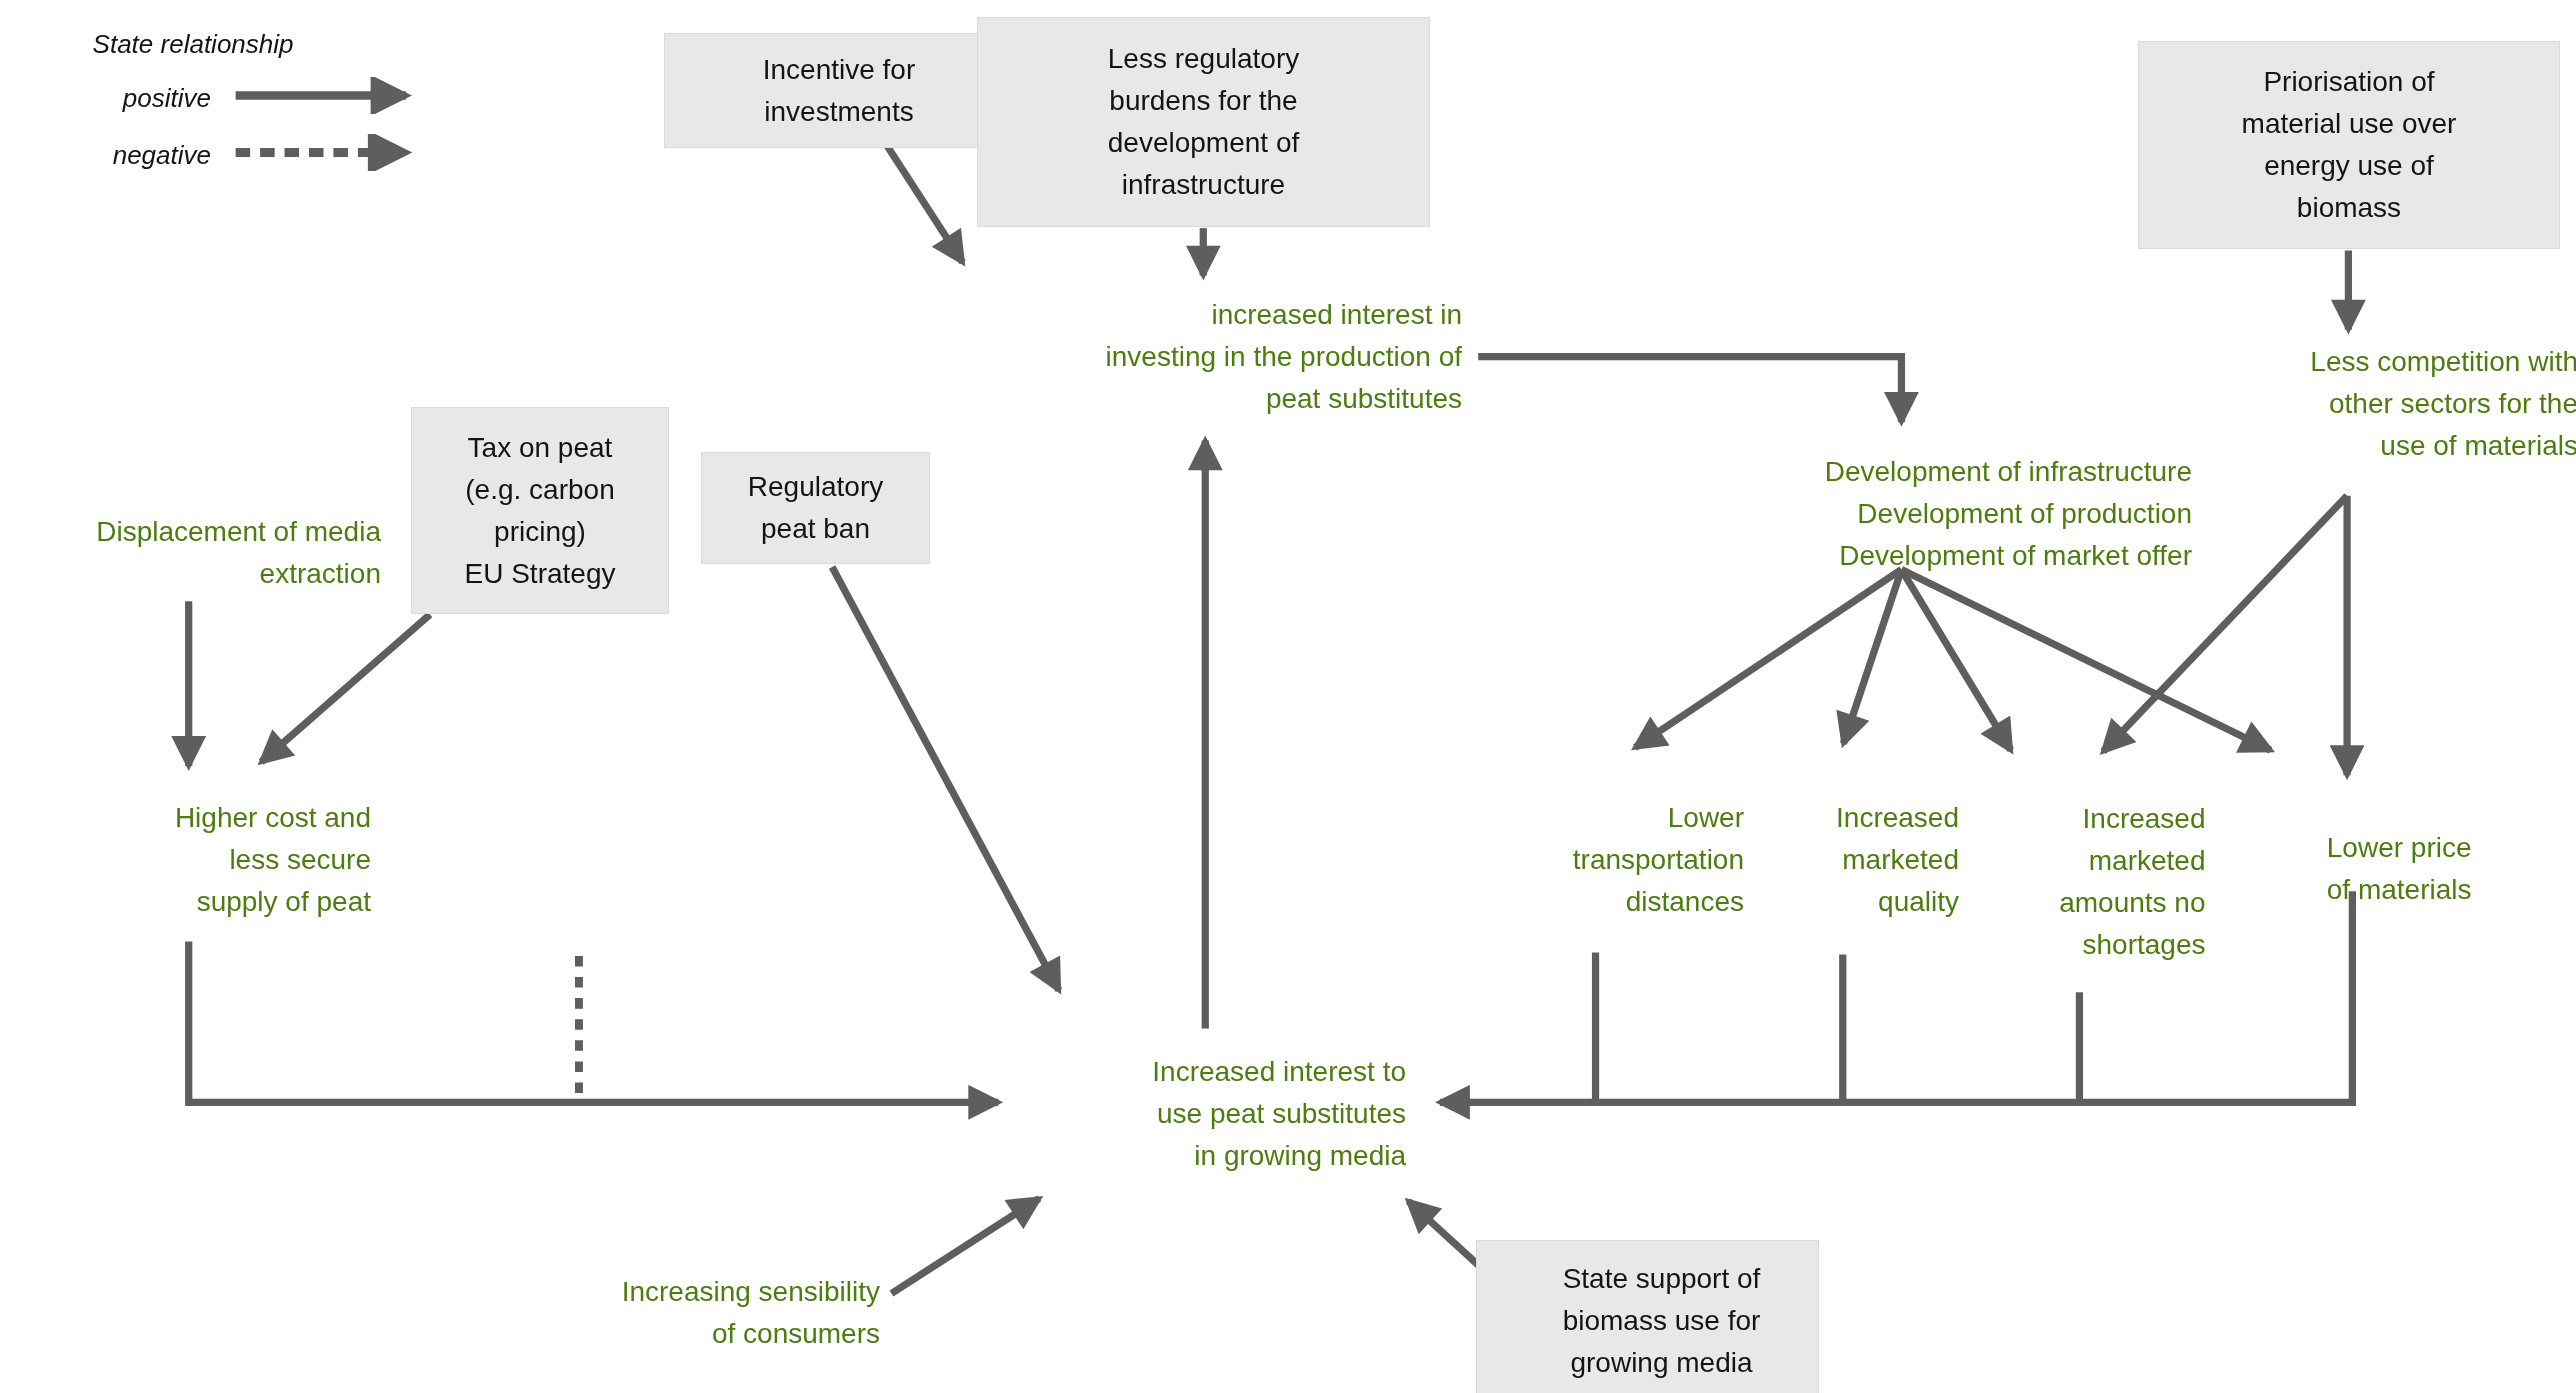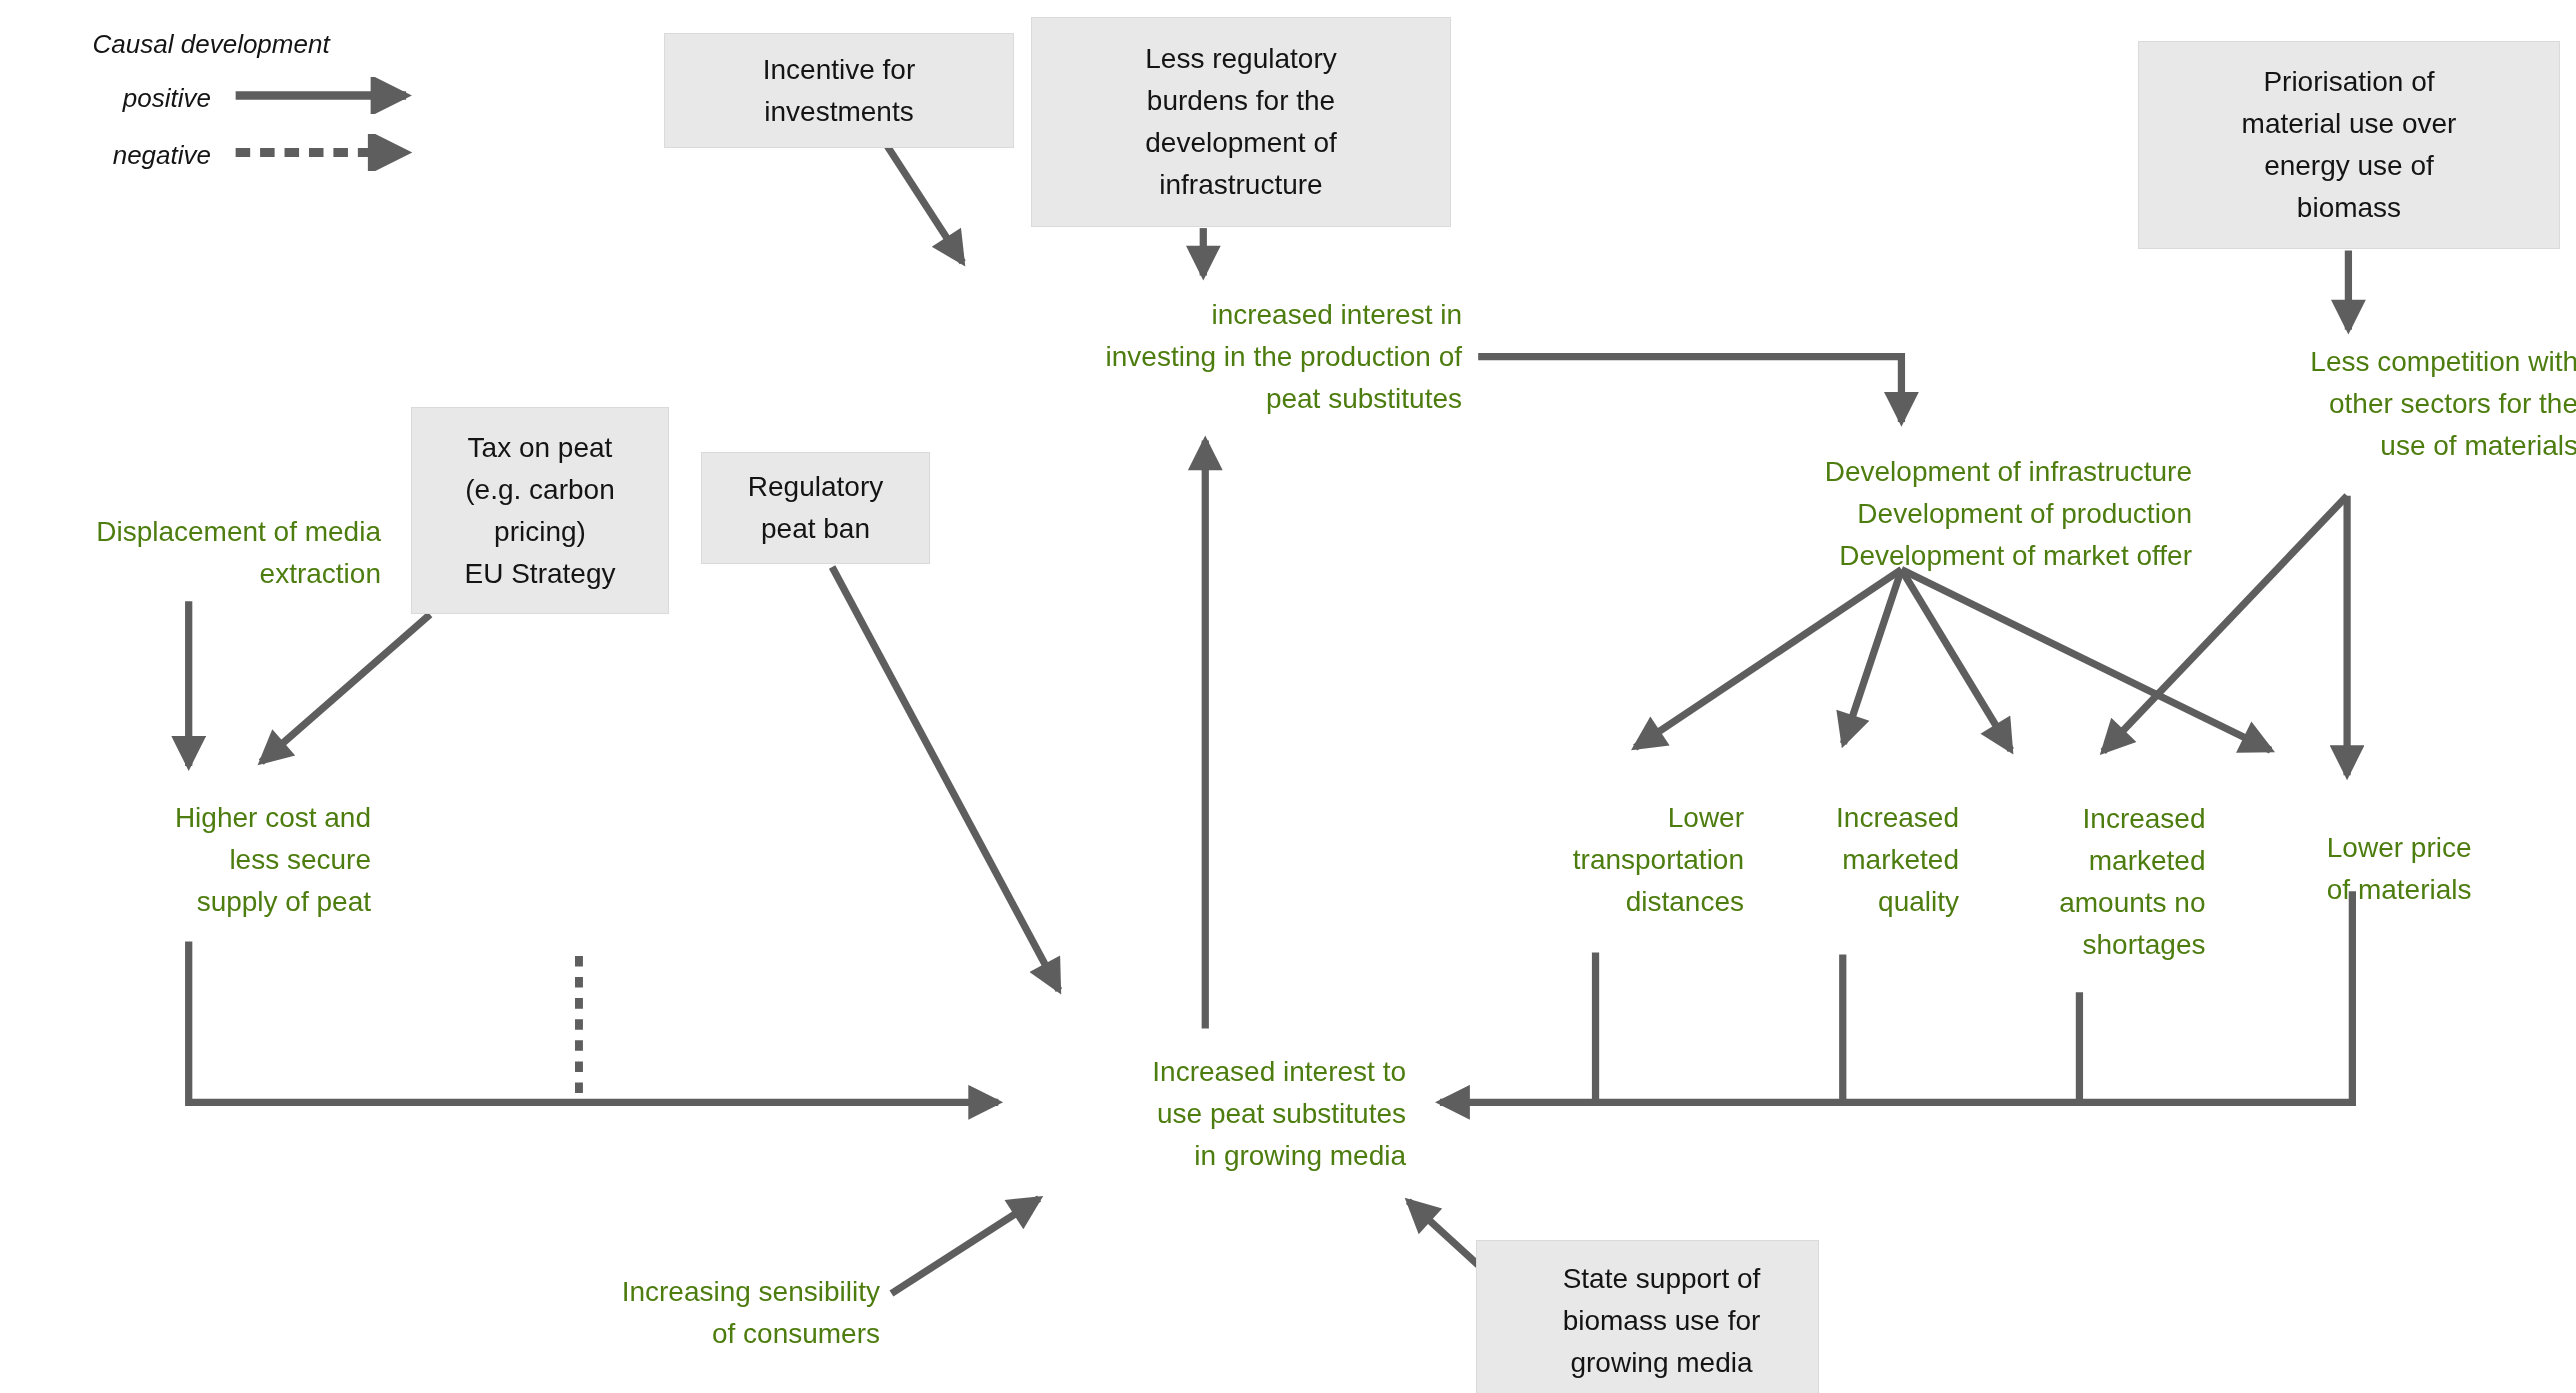--- a/index.html
+++ b/index.html
@@ -73,38 +73,38 @@
       <path d="M286 1428 L286 1672 L1514 1672" marker-end="url(#ah)"></path>
       <path d="M878 1450 L878 1662" stroke-dasharray="16 16" stroke-width="12"></path>
       <path d="M1262 860 L1606 1502" marker-end="url(#ah)"></path>
       <path d="M1828 1560 L1828 668" marker-end="url(#ah)"></path>
       <path d="M1352 1962 L1576 1818" marker-end="url(#ah)"></path>
       <path d="M2252 1928 L2136 1822" marker-end="url(#ah)"></path>
     </g>
   </svg>
 
   <div id="legend">
-    <div class="legend-title">Causal development</div>
+    <div class="legend-title">State relationship</div>
     <div class="legend-row">
       <span class="legend-label">positive</span>
       <svg width="218" height="37" xmlns="http://www.w3.org/2000/svg" viewBox="0 0 330 56">
         <line x1="4" y1="28" x2="262" y2="28" stroke="#5e5e5e" stroke-width="13" marker-end="url(#ah)"></line>
       </svg>
     </div>
     <div class="legend-row">
       <span class="legend-label">negative</span>
       <svg width="218" height="37" xmlns="http://www.w3.org/2000/svg" viewBox="0 0 330 56">
         <line x1="4" y1="28" x2="262" y2="28" stroke="#5e5e5e" stroke-width="14" stroke-dasharray="22 15" marker-end="url(#ah)"></line>
       </svg>
     </div>
   </div>
 
   <div class="box" style="left:664px;top:33px;width:350px;height:115px;">Incentive for
 investments</div>
-  <div class="box" style="left:1031px;top:16.5px;width:420px;height:210px;">Less regulatory
+  <div class="box" style="left:977px;top:16.5px;width:453px;height:210px;">Less regulatory
 burdens for the
 development of
 infrastructure</div>
   <div class="box" style="left:2138px;top:41px;width:422px;height:208px;">Priorisation of
 material use over
 energy use of
 biomass</div>
   <div class="box" style="left:411px;top:407px;width:258px;height:207px;">Tax on peat
 (e.g. carbon
 pricing)

